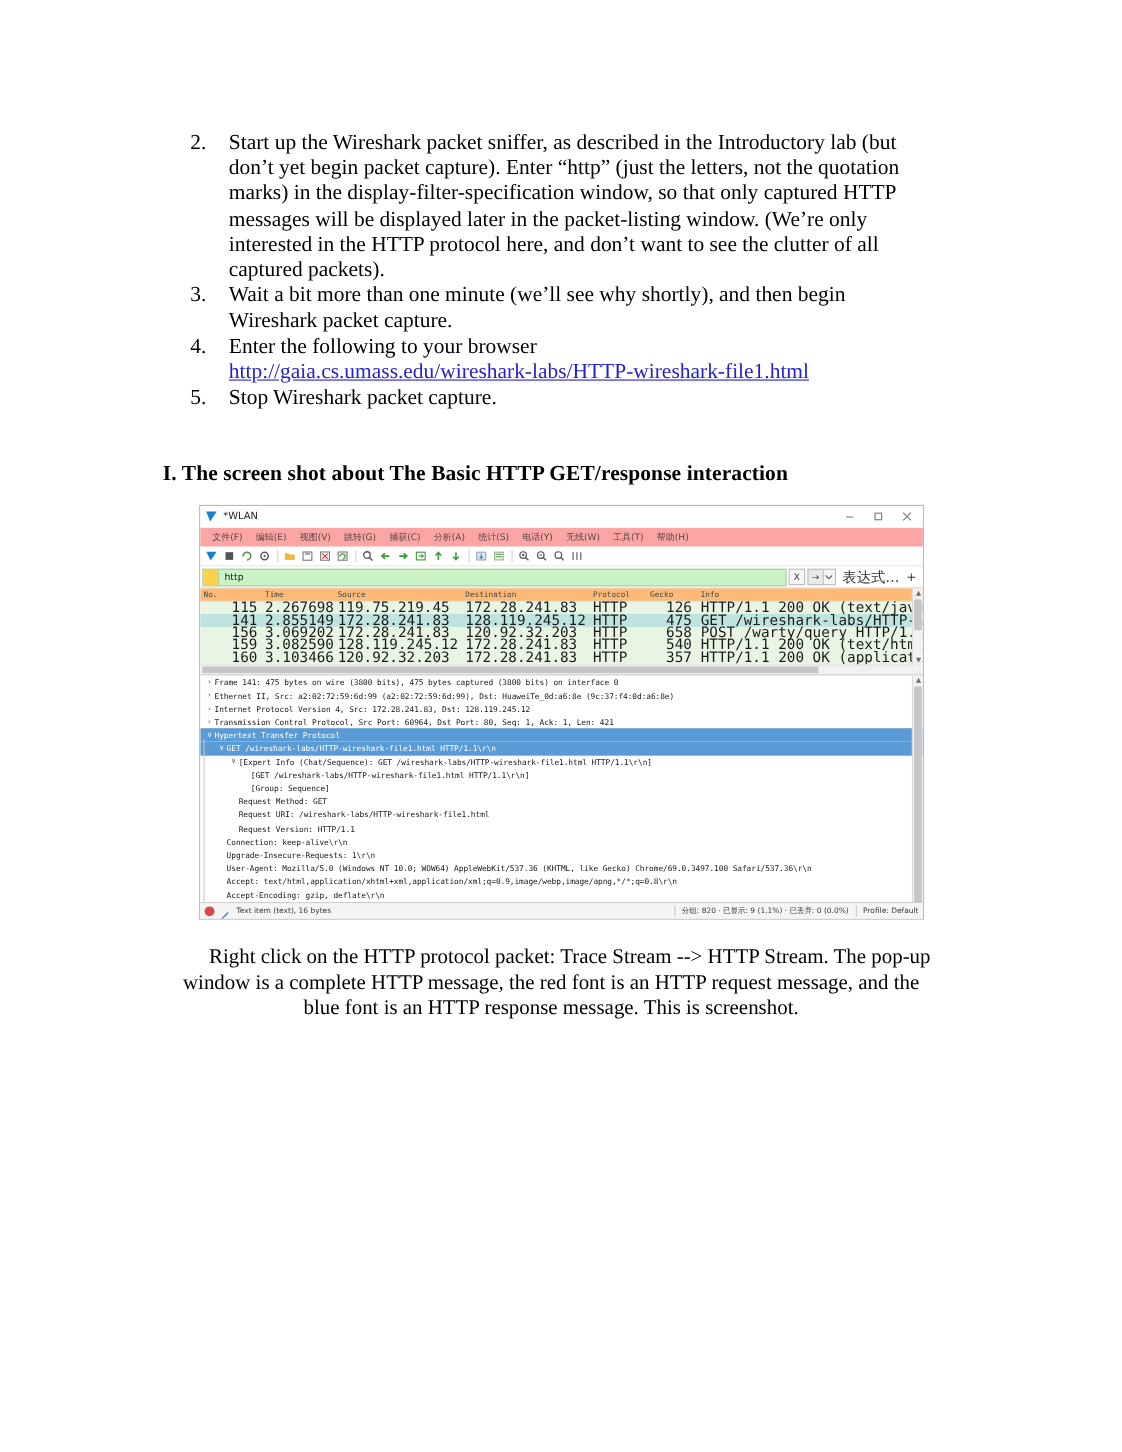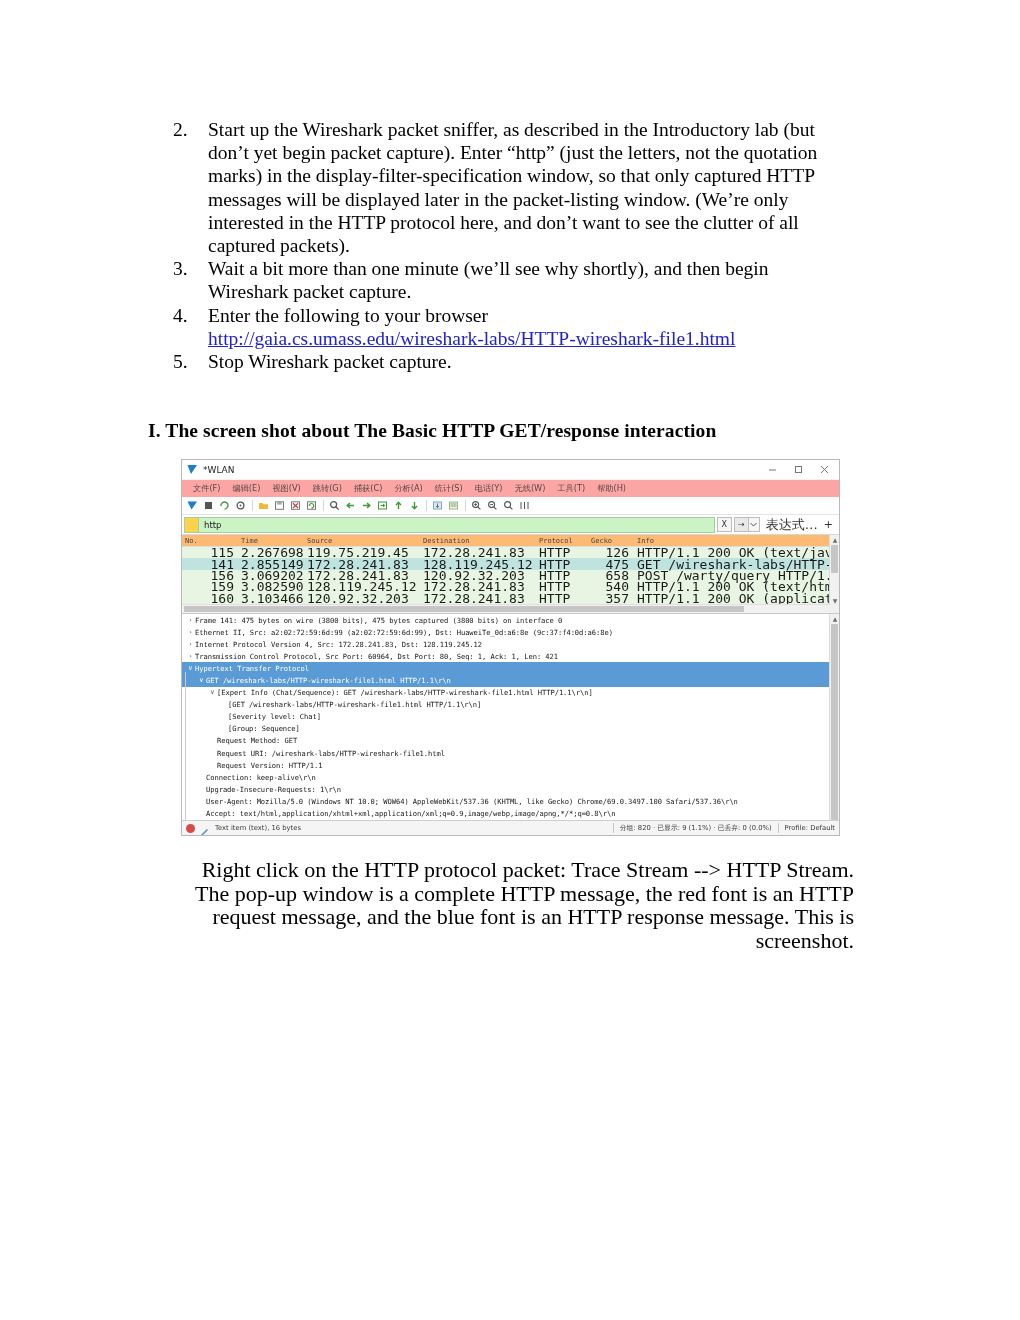--- a/index.html
+++ b/index.html
@@ -63,24 +63,24 @@
     font-weight: bold;
     letter-spacing: 0.1px;
   }
 
   p.closing {
     position: absolute;
     left: 148px;
     top: 858px;
     width: 706px;
     margin: 0;
-    font-size: 22px;
+    font-size: 19px;
     line-height: 23.5px;
     text-indent: 34px;
-    text-align: right;
+    text-align: center;
   }
 
   
   .ws-window {
     position: absolute;
     left: 181px;
     top: 459px;
     width: 659px;
     height: 377px;
     background: #f0f0f0;
@@ -696,24 +696,20 @@
         <div class="dt-line " style="padding-left: 26px;">
           <span class="twisty">∨</span>
           <span class="txt">[Expert Info (Chat/Sequence): GET /wireshark-labs/HTTP-wireshark-file1.html HTTP/1.1\r\n]</span>
         </div>
         <div class="dt-line " style="padding-left: 37px;">
           <span class="twisty"></span>
           <span class="txt">[GET /wireshark-labs/HTTP-wireshark-file1.html HTTP/1.1\r\n]</span>
         </div>
         <div class="dt-line " style="padding-left: 37px;">
           <span class="twisty"></span>
-          <span class="txt">[Severity level: Chat]</span>
-        </div>
-        <div class="dt-line " style="padding-left: 37px;">
-          <span class="twisty"></span>
           <span class="txt">[Group: Sequence]</span>
         </div>
         <div class="dt-line " style="padding-left: 26px;">
           <span class="twisty"></span>
           <span class="txt">Request Method: GET</span>
         </div>
         <div class="dt-line " style="padding-left: 26px;">
           <span class="twisty"></span>
           <span class="txt">Request URI: /wireshark-labs/HTTP-wireshark-file1.html</span>
         </div>

